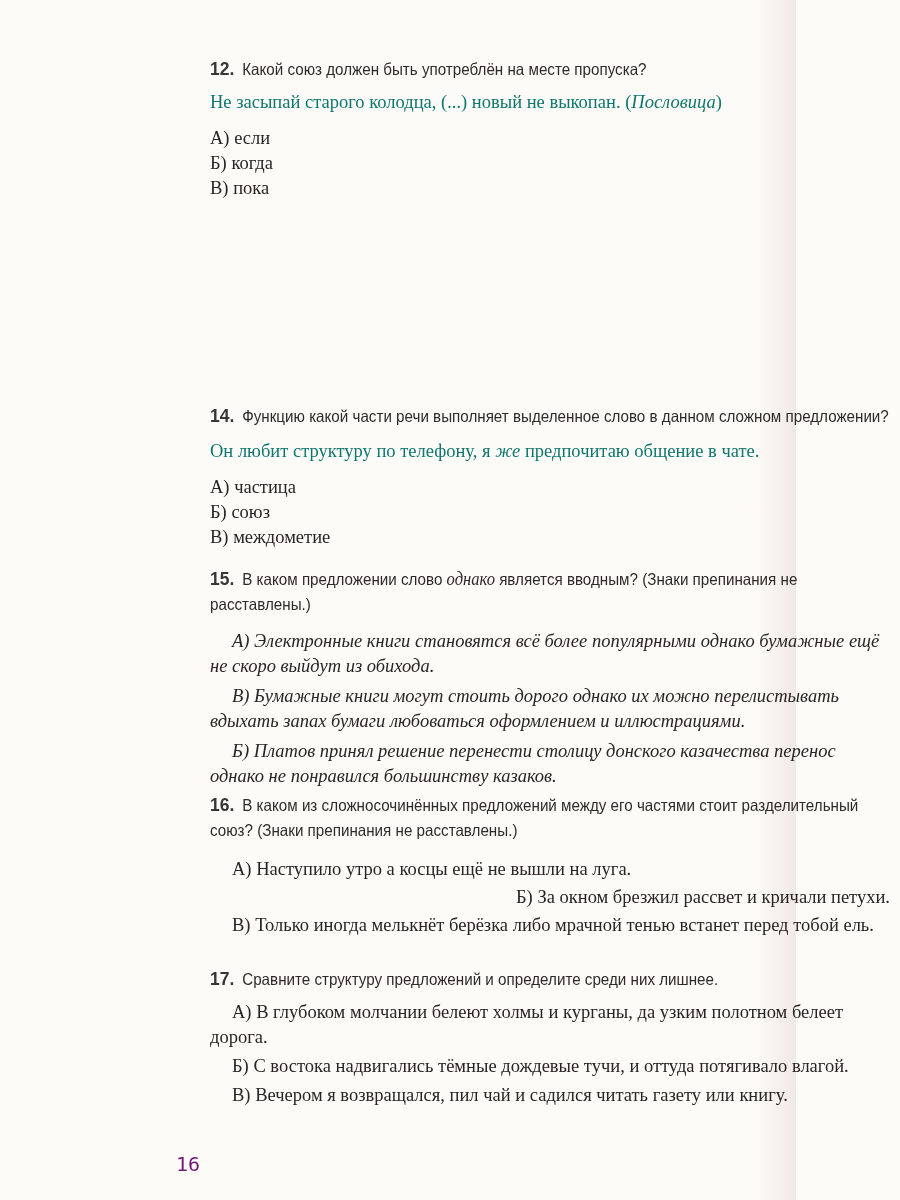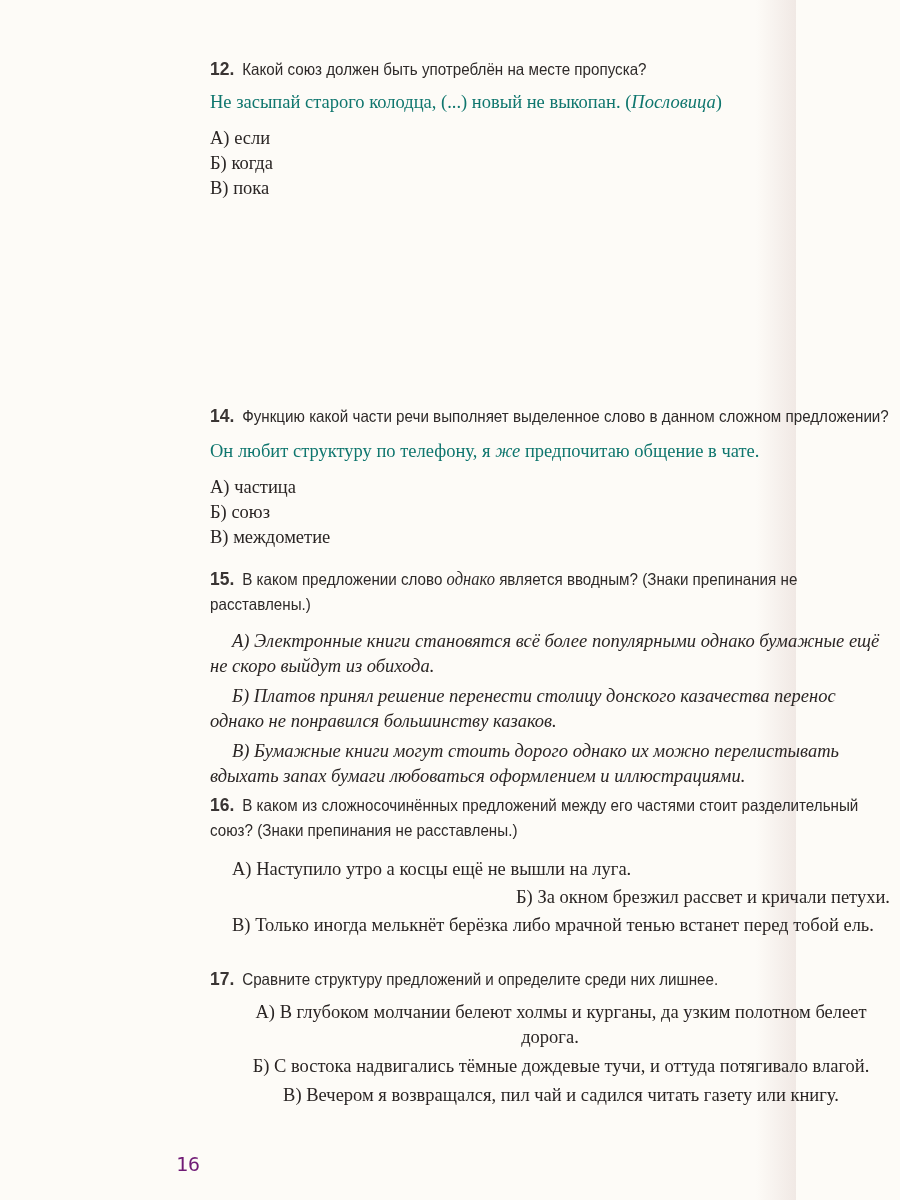--- a/index.html
+++ b/index.html
@@ -72,43 +72,43 @@
     </div>
   </div>
 
   <div class="q" style="top:566px;">
     <div class="q-head">
       <span class="q-num">15.</span>
       <span>В каком предложении слово </span><i style="font-family:'Liberation Serif',serif;font-size:18px;">однако</i><span> является вводным? (Знаки препинания не расставлены.)</span>
     </div>
     <div class="opts" style="margin-top:12px;">
       <div class="opt indent long">А) Электронные книги становятся всё более популярными однако бумажные ещё не скоро выйдут из обихода.</div>
+      <div class="opt indent long" style="margin-top:5px;">В) Бумажные книги могут стоить дорого однако их можно перелистывать вдыхать запах бумаги любоваться оформлением и иллюстрациями.</div>
       <div class="opt indent long" style="margin-top:5px;">Б) Платов принял решение перенести столицу донского казачества перенос однако не понравился большинству казаков.</div>
-      <div class="opt indent long" style="margin-top:5px;">В) Бумажные книги могут стоить дорого однако их можно перелистывать вдыхать запах бумаги любоваться оформлением и иллюстрациями.</div>
     </div>
   </div>
 
   <div class="q" style="top:792px;">
     <div class="q-head">
       <span class="q-num">16.</span>
       <span>В каком из сложносочинённых предложений между его частями стоит разделительный союз? (Знаки препинания не расставлены.)</span>
     </div>
     <div class="opts" style="margin-top:14px;">
       <div class="opt indent">А) Наступило утро а косцы ещё не вышли на луга.</div>
       <div class="opt indent" style="margin-top:3px;text-align:right;">Б) За окном брезжил рассвет и кричали петухи.</div>
       <div class="opt indent" style="margin-top:3px;">В) Только иногда мелькнёт берёзка либо мрачной тенью встанет перед тобой ель.</div>
     </div>
   </div>
 
   <div class="q" style="top:966px;">
     <div class="q-head">
       <span class="q-num">17.</span>
       <span>Сравните структуру предложений и определите среди них лишнее.</span>
     </div>
-    <div class="opts" style="margin-top:8px;text-align:center;">
+    <div class="opts" style="margin-top:8px;">
       <div class="opt indent">А) В глубоком молчании белеют холмы и курганы, да узким полотном белеет дорога.</div>
       <div class="opt indent" style="margin-top:4px;">Б) С востока надвигались тёмные дождевые тучи, и оттуда потягивало влагой.</div>
       <div class="opt indent" style="margin-top:4px;">В) Вечером я возвращался, пил чай и садился читать газету или книгу.</div>
     </div>
   </div>
 
   <div class="pg">16</div>
 </div>
 
 </body></html>

